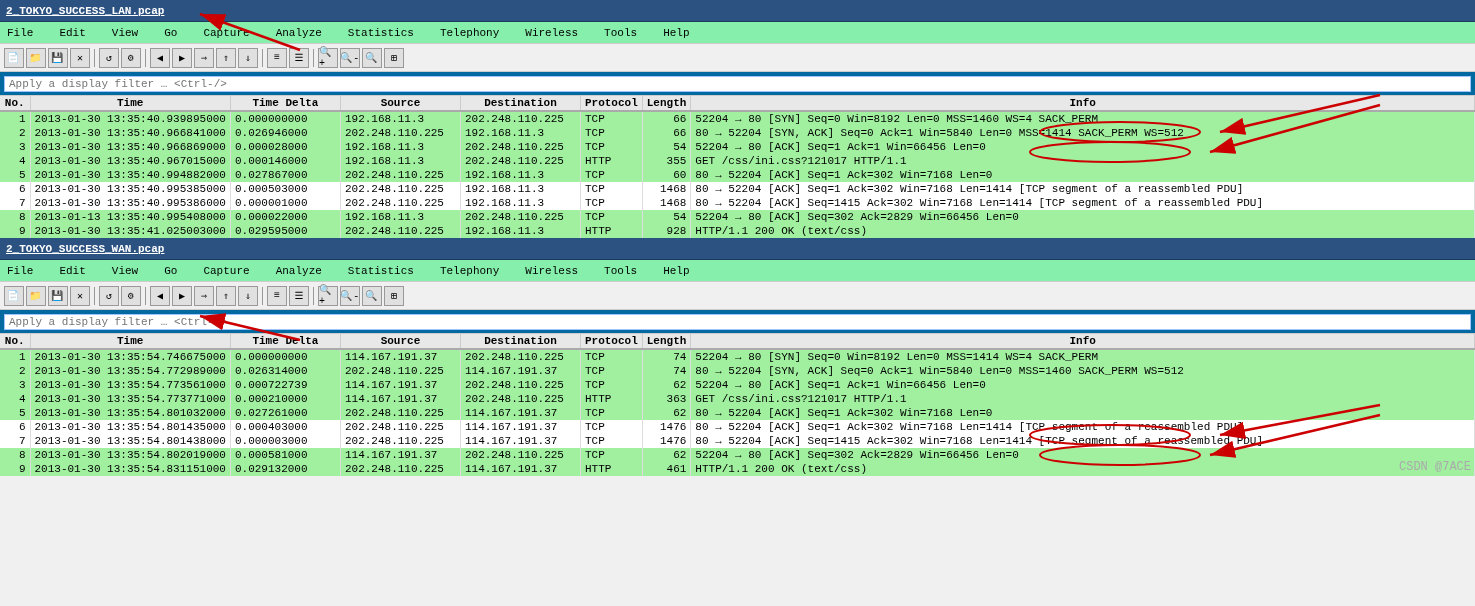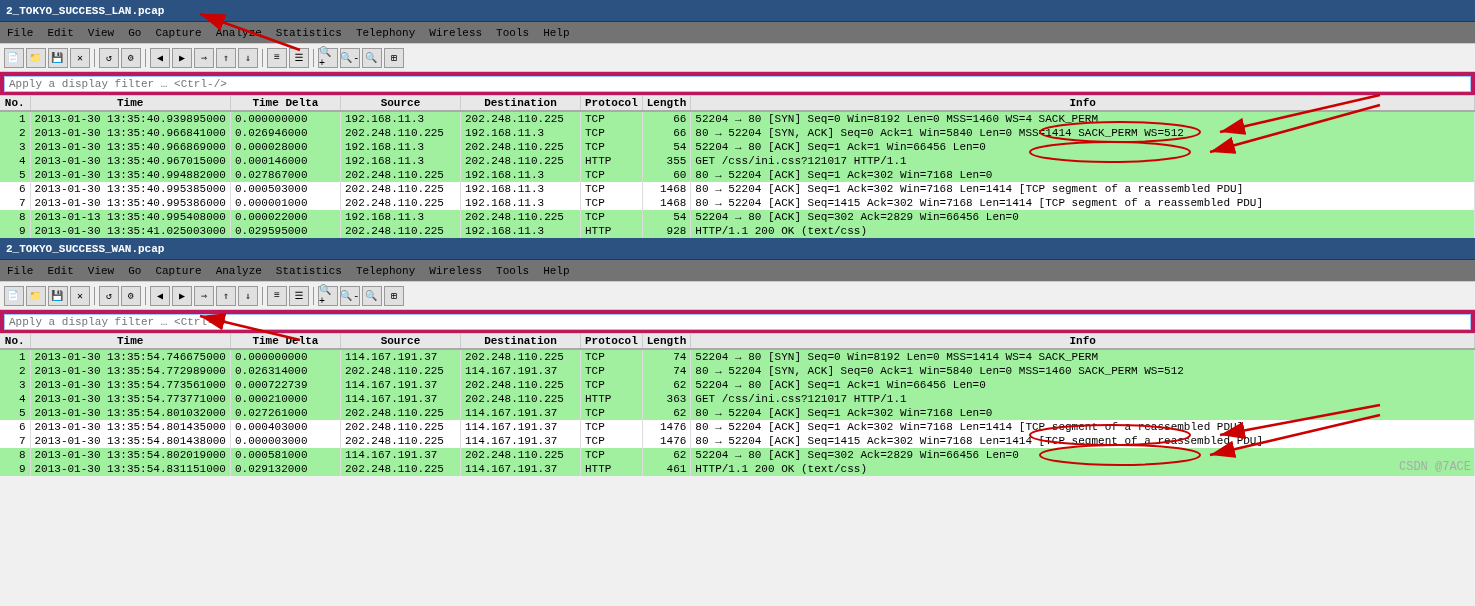--- a/index.html
+++ b/index.html
@@ -17,27 +17,28 @@
       padding: 2px 6px;
       font-size: 11px;
       display: flex;
       align-items: center;
       height: 22px;
       border-bottom: 1px solid #1a3a5c;
     }
 
     .title-bar span {
       font-weight: bold;
+      text-decoration: underline;
     }
 
     .menu-bar {
-      background: #737373;
+      background: #86efac;
       padding: 2px 4px;
       display: flex;
-      gap: 8px;
+      gap: 20px;
       border-bottom: 1px solid #ccc;
       height: 22px;
       align-items: center;
     }
 
     .menu-bar span {
       font-size: 11px;
       color: #000;
       cursor: pointer;
       padding: 1px 3px;
@@ -66,21 +67,21 @@
     }
 
     .toolbar-sep {
       width: 1px;
       height: 18px;
       background: #999;
       margin: 0 2px;
     }
 
     .filter-bar {
-      background: #be185d;
+      background: #0369a1;
       border-bottom: 1px solid #ccc;
       padding: 2px 4px;
       display: flex;
       align-items: center;
       height: 24px;
     }
 
     .filter-input {
       flex: 1;
       border: 1px solid #a0c4ff;

